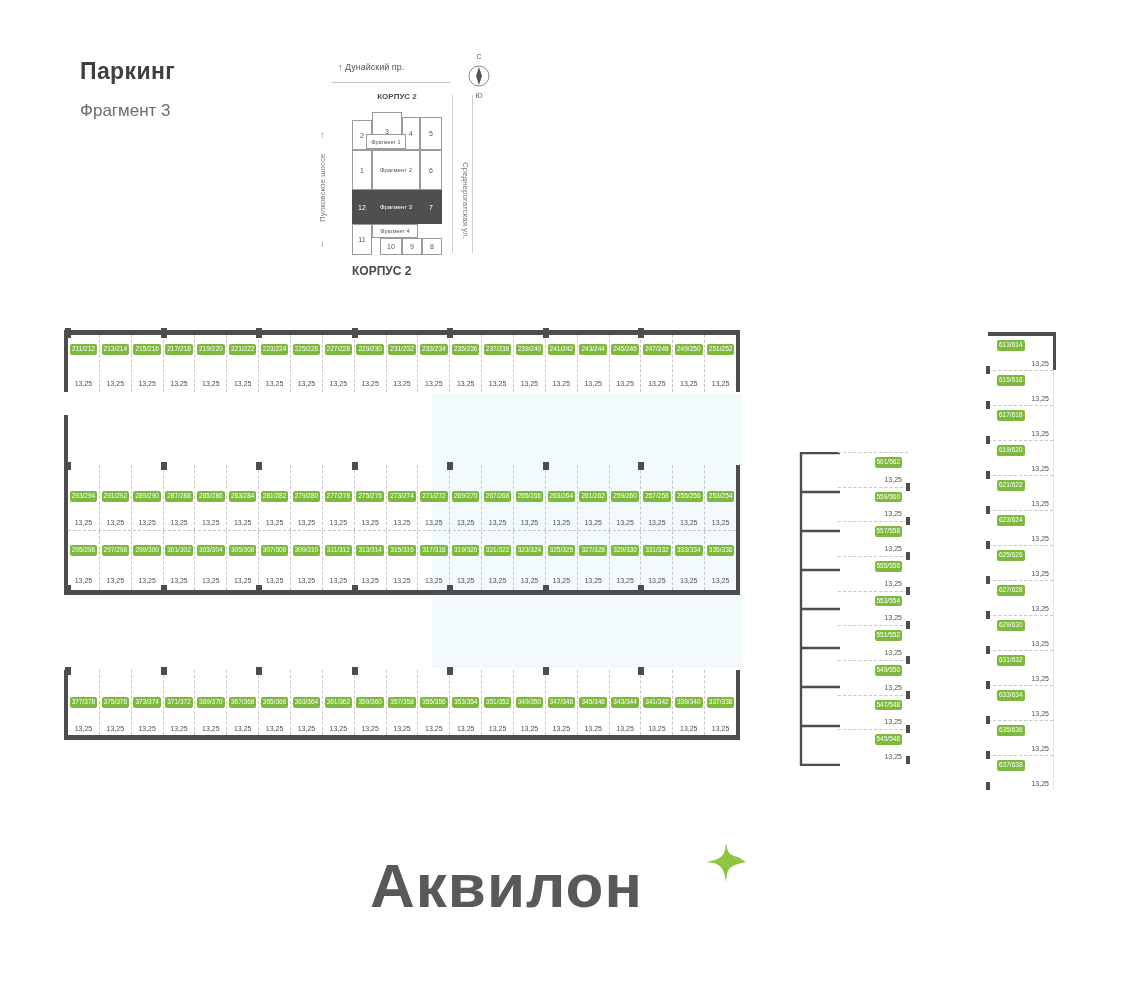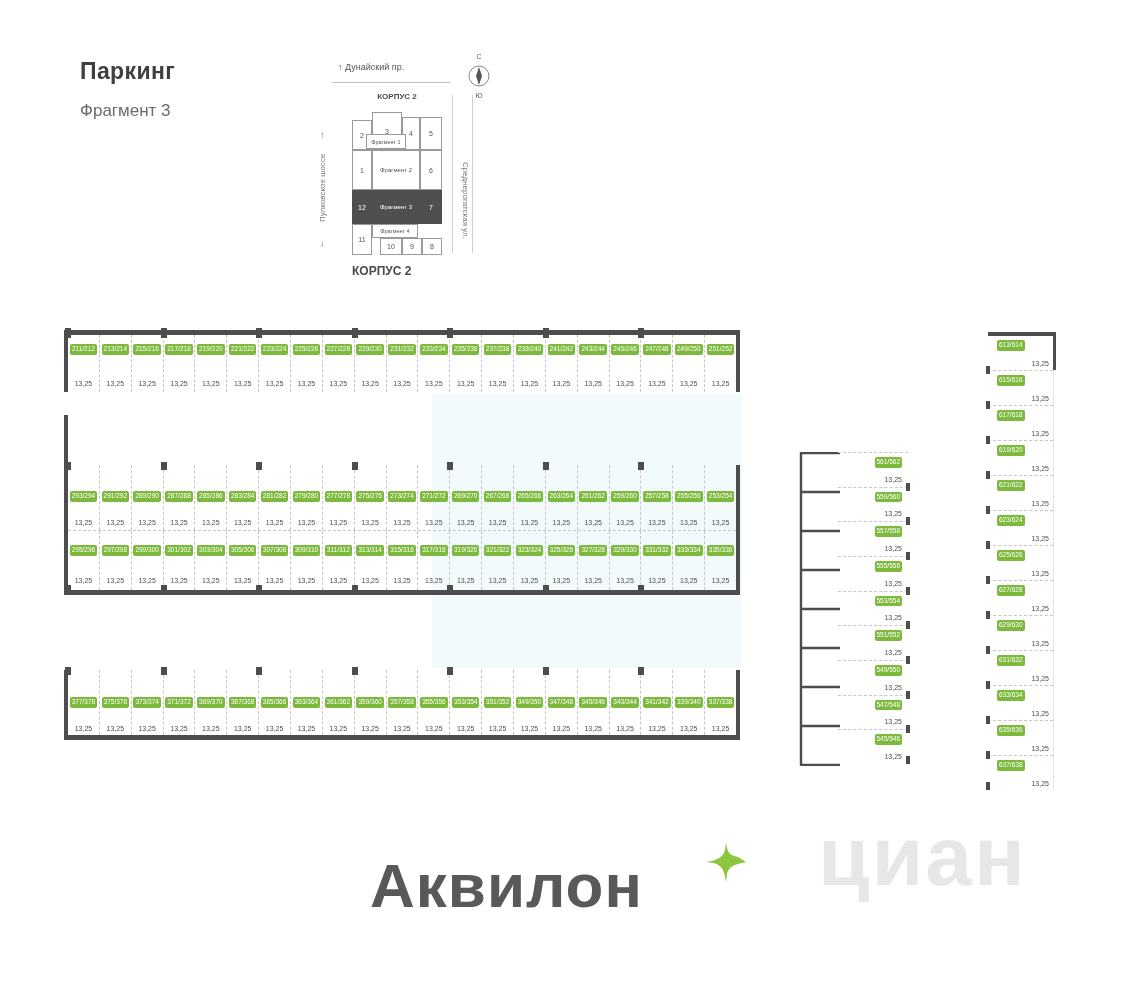--- a/index.html
+++ b/index.html
@@ -584,19 +584,18 @@
         <span class="badge">635/636</span>
         <span class="area">13,25</span>
       </div>
       <div class="spot">
         <span class="badge">637/638</span>
         <span class="area">13,25</span>
       </div>
     </div>
   <div class="wall-stub" style="left:1053px;top:332px;width:3px;height:38px;"></div>
 
-  <div class="wm">циан</div>
   <div class="brand">Аквилон</div>
   <svg class="sparkle" width="44" height="44" viewBox="0 0 44 44">
     <path d="M22 2 C23.5 13 25 15 34 17 L42 22 C31 24.5 25 26 23 34 L22 42 C20 31 19 26 10 23 L2 22 C13 20 19 18 21 10 Z"></path>
   </svg>
 
 </div>
 
 </body></html>

